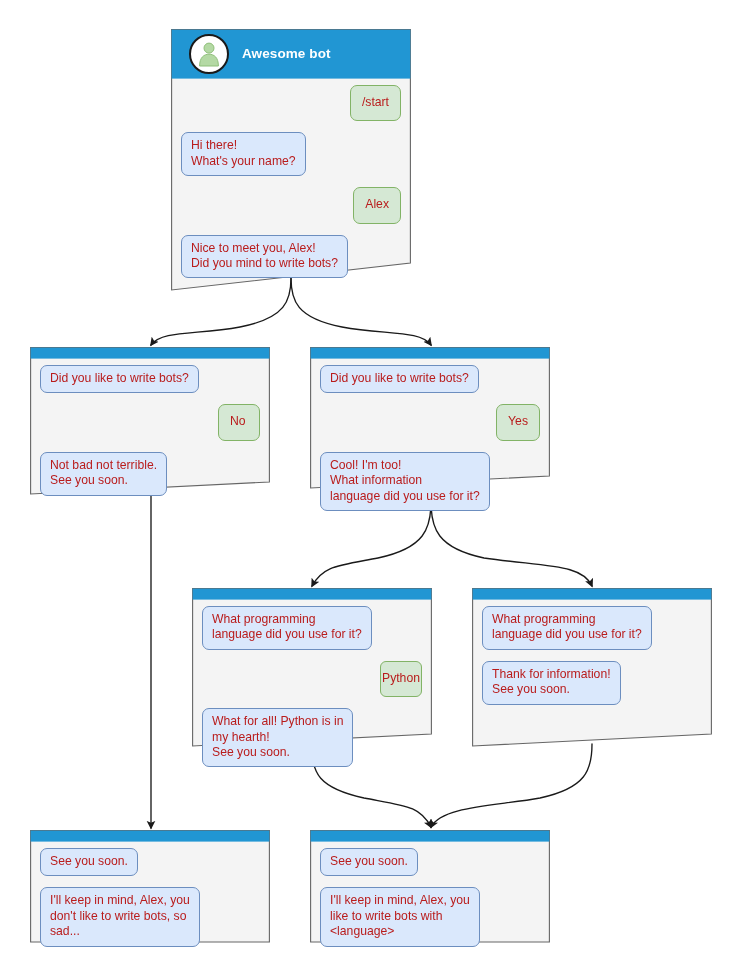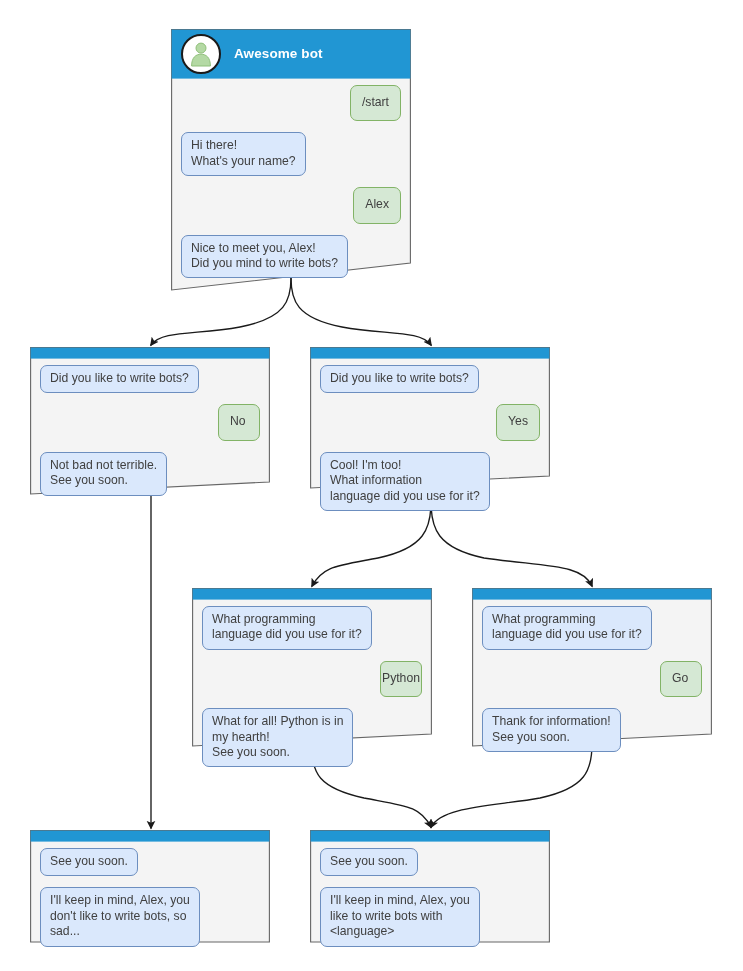--- a/index.html
+++ b/index.html
@@ -50,21 +50,21 @@
   .card-inner {
     position: relative;
     z-index: 2;
     width: 100%;
     height: 100%;
     box-sizing: border-box;
   }
 
   .titlebar {
     position: absolute;
-    left: 0;
+    left: 8px;
     top: 0;
     right: 0;
     display: flex;
     align-items: center;
     box-sizing: border-box;
   }
   .titlebar .title-text {
     color: #ffffff;
     font-weight: bold;
     font-size: 13.5px;
@@ -99,21 +99,21 @@
     box-sizing: border-box;
   }
   .row.left  { justify-content: flex-start; }
   .row.right { justify-content: flex-end; }
 
   .bubble {
     box-sizing: border-box;
     border-radius: 7px;
     font-size: 12.2px;
     line-height: 15.4px;
-    color: #404040;
+    color: #b91c1c;
     padding: 5px 9px 6px 9px;
     white-space: pre-line;
     max-width: 88%;
   }
   .bubble.bot {
     background: #dae8fc;
     border: 1px solid #6c8ebf;
   }
   .bubble.user {
     background: #d5e8d4;
@@ -268,23 +268,20 @@
           <path d="M 0.6 0.6 L 239.4 0.6 L 239.4 146 L 0.6 158 Z" fill="#f4f4f4" stroke="#666666" stroke-width="1.1"></path>
           <rect x="0.6" y="0.6" width="238.8" height="11" fill="#2196d3"></rect>
         </svg>
         <div class="card-inner">
           <div class="titlebar" style="height: 11px; padding: 0px 10px;"></div>
           <div class="messages" style="top: 18px;">
             <div class="row left" style="margin-bottom: 11px;">
               <div class="bubble bot">What programming
 language did you use for it?</div>
             </div>
-            <div class="row right" style="margin-bottom: 11px;">
-              <div class="bubble user" style="min-width: 42px; padding: 9px 11px 10px; text-align: left;">Go</div>
-            </div>
             <div class="row left" style="margin-bottom: 11px;">
               <div class="bubble bot">Thank for information!
 See you soon.</div>
             </div>
           </div>
         </div>
       </div>
       <div class="card" style="left: 30px; top: 830px; width: 240px; height: 122px;">
         <svg class="card-shape" width="240" height="122" viewBox="0 0 240 122">
           <path d="M 0.6 0.6 L 239.4 0.6 L 239.4 112 L 0.6 112 Z" fill="#f4f4f4" stroke="#666666" stroke-width="1.1"></path>

